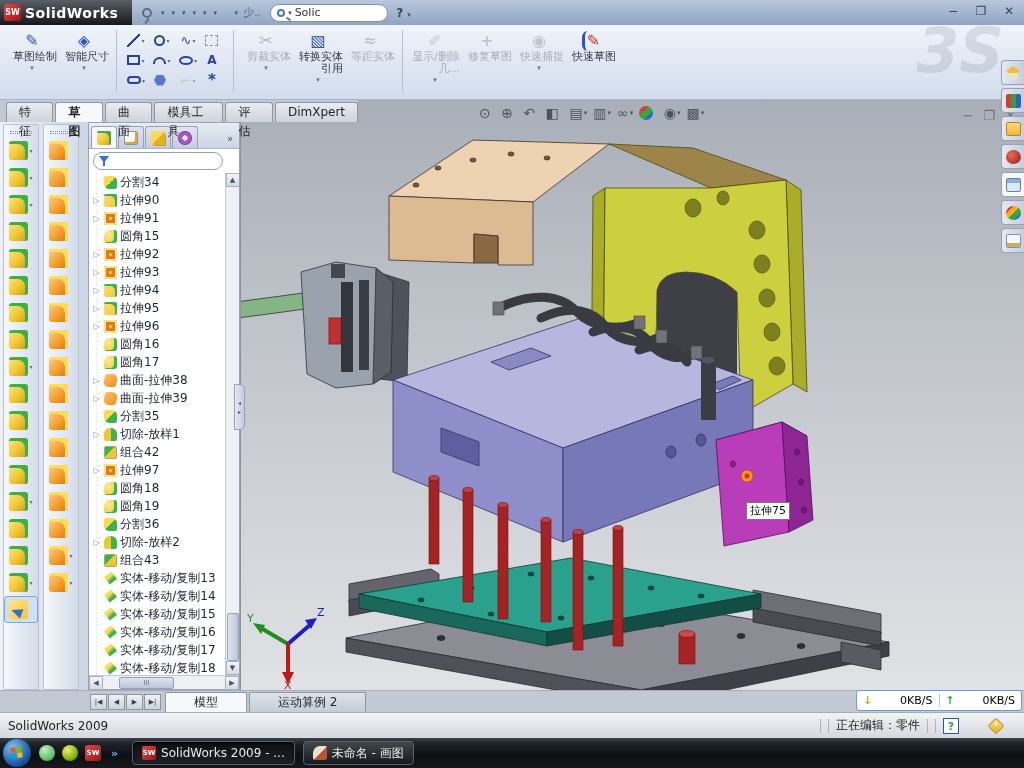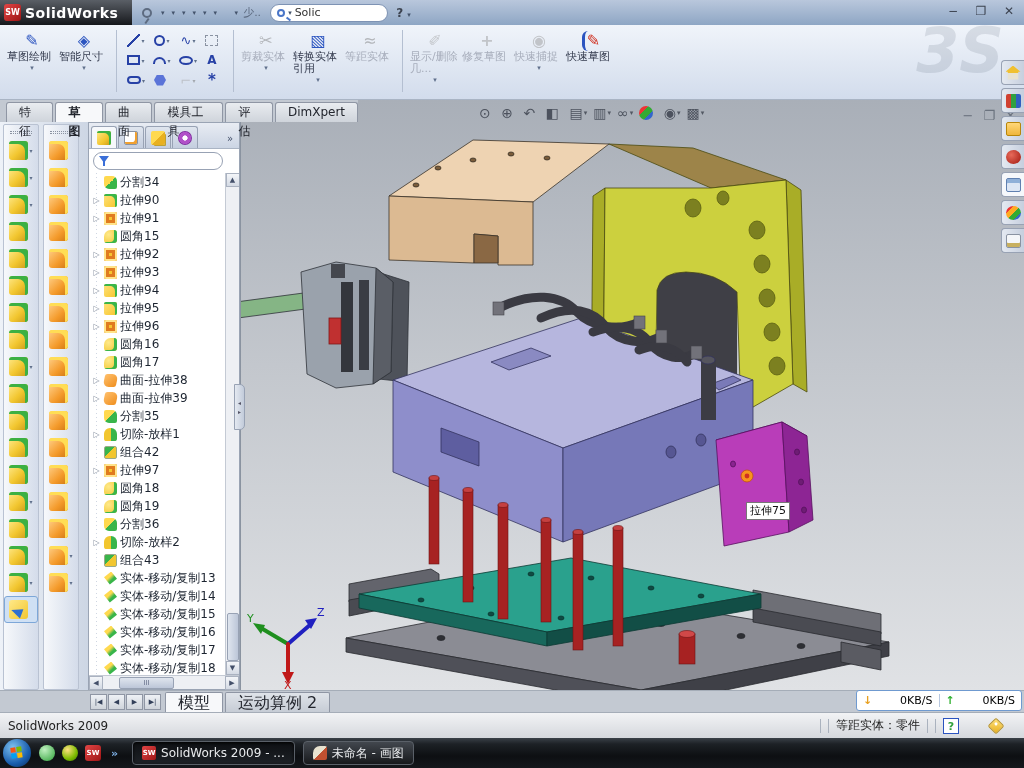--- a/index.html
+++ b/index.html
@@ -21,21 +21,21 @@
 #searchbox{display:flex;align-items:center;gap:3px;width:118px;height:18px;background:#fff;border:1px solid #7e93b4;border-radius:9px;padding:0 6px;margin-left:6px}
 .mag{width:8px;height:8px;border:2px solid #4a76c8;border-radius:50%;position:relative;flex:none}
 .mag::after{content:"";position:absolute;left:7px;top:7px;width:5px;height:2px;background:#4a76c8;transform:rotate(40deg)}
 #search-value{font-size:11px;color:#333}
 #helpbtn{color:#3c4350;font-size:12px;font-weight:bold;padding:0 4px;margin-left:4px}
 #winbtns{position:absolute;right:4px;top:3px;display:flex;gap:6px}
 .winbtn{width:22px;height:17px;color:#3c4350;font-size:12px;text-align:center;line-height:16px}
 
 #cmdmgr{position:absolute;left:0;top:25px;width:1024px;height:75px;background:linear-gradient(#f0f4fa,#d2dcec);border-bottom:1px solid #a9b4c4;display:flex;align-items:flex-start;padding:4px 2px 0 6px;gap:4px}
 .cm-btn{display:flex;flex-direction:column;align-items:center;width:52px;padding-top:2px;color:#333a4d;cursor:default}
-.cm-btn .cm-lb{font-size:11px;line-height:12px;text-align:left;width:50px}
+.cm-btn .cm-lb{font-size:11px;line-height:12px;text-align:right;width:50px}
 .cm-btn.disabled{color:#a7adbb}
 .cm-btn.disabled .cm-ic{opacity:.45;filter:grayscale(1)}
 .cm-ic{height:20px;font-size:16px;line-height:20px}
 .cm-ic.sketch::before{content:"✎";color:#2b54c0}
 .cm-ic.smart-dimension::before{content:"◈";color:#2b54c0}
 .cm-ic.trim::before{content:"✂";color:#4a76c8}
 .cm-ic.convert::before{content:"▧";color:#2b54c0}
 .cm-ic.offset::before{content:"≈";color:#6a7280}
 .cm-ic.mirror::before{content:"△";color:#8a93a2}
 .cm-ic.pattern::before{content:"▦";color:#8a93a2}
@@ -148,21 +148,21 @@
 .tp-ic.design-library{background:linear-gradient(90deg,#d04030 33%,#30a040 33% 66%,#3060c0 66%)}
 .tp-ic.file-explorer{background:linear-gradient(#ffd77a,#efb63c);border:1px solid #b8860b}
 .tp-ic.solidworks-resources{background:radial-gradient(circle at 35% 35%,#e86a5a,#a01810);border-radius:50%}
 .tp-ic.view-palette{background:#dce6f4;border:1px solid #6080b0;box-shadow:inset 0 4px 0 #8fb0d8}
 .tp-ic.appearances{background:linear-gradient(135deg,#e33 25%,#fa2 25% 50%,#3a3 50% 75%,#36c 75%);border-radius:50%}
 .tp-ic.custom-properties{background:#f4f6f9;border:1px solid #8a93a2;box-shadow:inset 0 -4px 0 #c8b060}
 
 #bottombar{position:absolute;left:0;top:690px;width:1024px;height:22px;background:#c3c9d2;border-top:1px solid #a5adb8;display:flex;align-items:flex-end}
 #navbtns{display:flex;gap:1px;margin:0 4px 2px 90px}
 .nav-btn{width:17px;height:16px;border:1px solid #8f96a4;background:linear-gradient(#eef1f5,#cfd4db);font-size:7px;text-align:center;line-height:15px;color:#33405a}
-.mtab{height:20px;padding:0 12px;border:1px solid #8f96a4;border-bottom:none;background:linear-gradient(#dfe3e9,#c6ccd5);font-size:16px;line-height:19px;color:#22252d;border-radius:2px 2px 0 0}
+.mtab{height:20px;padding:0 28px;border:1px solid #8f96a4;border-bottom:none;background:linear-gradient(#dfe3e9,#c6ccd5);font-size:12px;line-height:19px;color:#22252d;border-radius:2px 2px 0 0}
 .mtab.active{background:#f7f8fa}
 
 #netbox{position:absolute;left:856px;top:690px;width:166px;height:21px;background:#fff;border:1px solid #6f9ad0;border-radius:3px;display:flex;z-index:7;font-size:11px;align-items:center}
 .net-half{flex:1;display:flex;align-items:center;justify-content:space-between;padding:0 6px}
 .net-half:first-child{border-right:1px solid #b8c8e0}
 .net-down-arrow{color:#e8a020;font-weight:bold}
 .net-up-arrow{color:#30b030;font-weight:bold}
 
 #statusbar{position:absolute;left:0;top:712px;width:1024px;height:26px;background:linear-gradient(#f2f3f5,#d5d8dd);border-top:1px solid #a5adb8;display:flex;align-items:center;padding:0 8px;color:#222}
 #status-right{margin-left:auto;display:flex;align-items:center;gap:7px}
@@ -1066,21 +1066,21 @@
       <span class="net-up-arrow">↑</span>
       <span>0KB/S</span>
     </span>
   </div>
 
   <div id="statusbar">
     <span>SolidWorks 2009</span>
     <div id="status-right">
       <span class="status-sep"></span>
       <span class="status-sep"></span>
-      <span>等距实体：零件</span>
+      <span>正在编辑：零件</span>
       <span class="status-sep"></span>
       <span class="status-sep"></span>
       <span id="help-q">?</span>
       <span id="tagicon"></span>
     </div>
   </div>
 
   <div id="taskbar">
     <div id="startorb">
         <span id="orbflag">

